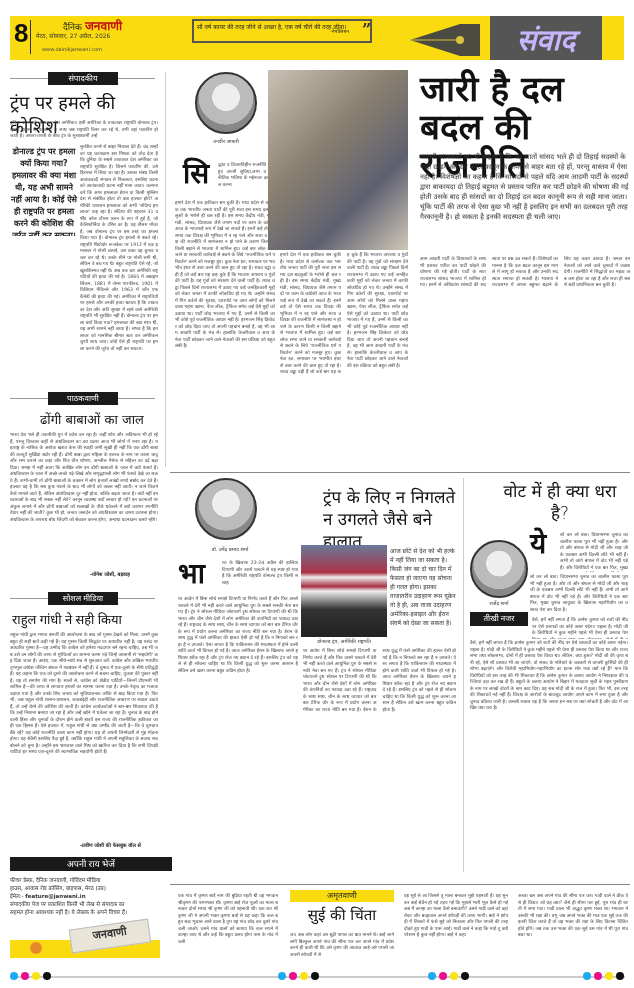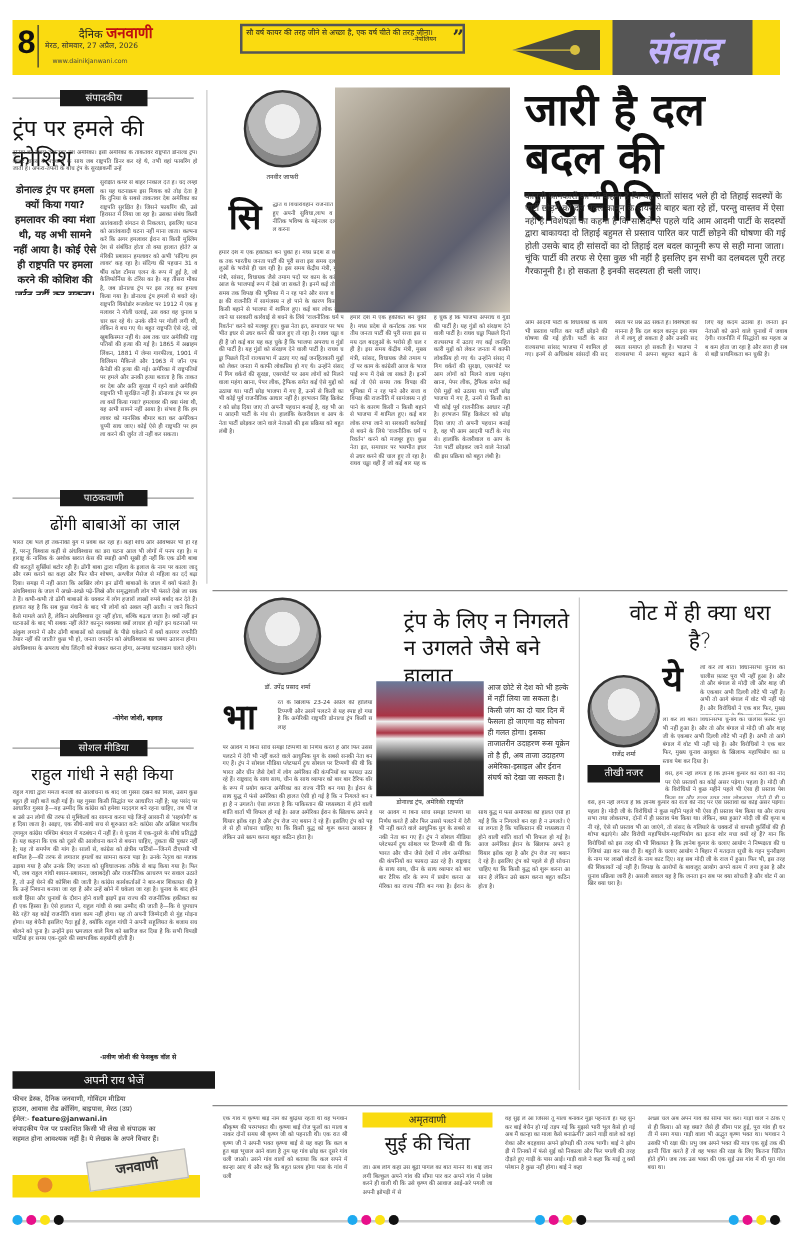--- a/index.html
+++ b/index.html
@@ -62,21 +62,21 @@
 <div class="abs body-text" style="left:80px;top:144px;width:78px;height:250px;">सुरक्षित कमरे से बाहर निकाल देते हैं। चंद लम्हों का यह घटनाक्रम इस मिथक को तोड़ देता है कि दुनिया के सबसे ताकतवर देश अमेरिका का राष्ट्रपति सुरक्षित है। जिसने फायरिंग की, उसे हिरासत में लिया जा रहा है। उसका संबंध किसी आतंकवादी संगठन से निकलता, इसलिए घटना को आतंकवादी घटना नहीं माना जाता। कल्पना करें कि अगर हमलावर ईरान या किसी मुस्लिम देश से संबंधित होता तो क्या हालात होते? अमेरिकी प्रशासन हमलावर को अभी 'संदिग्ध हमलावर' कह रहा है। संदिग्ध की पहचान 31 वर्षीय कोल टॉमस एलन के रूप में हुई है, जो कैलिफोर्निया के टॉरेंस का है। यह तीसरा मौका है, जब डोनाल्ड ट्रंप पर इस तरह का हमला किया गया है। डोनाल्ड ट्रंप हमलों से बचते रहे। राष्ट्रपति थियोडोर रूजवेल्ट पर 1912 में एक हमलावर ने गोली चलाई, उस वक्त वह चुनाव प्रचार कर रहे थे। उनके सीने पर गोली लगी थी, लेकिन वे बच गए थे। बहुत राष्ट्रपति ऐसे रहे, जो खुशकिस्मत नहीं थे। अब तक चार अमेरिकी राष्ट्रपतियों की हत्या की गई है। 1865 में अब्राहम लिंकन, 1881 में जेम्स गारफील्ड, 1901 में विलियम मैकिन्ले और 1963 में जॉन एफ कैनेडी की हत्या की गई। अमेरिका में राष्ट्रपतियों पर हमले और उनकी हत्या बताता है कि ताकतवर देश और अति सुरक्षा में रहने वाले अमेरिकी राष्ट्रपति भी सुरक्षित नहीं हैं। डोनाल्ड ट्रंप पर हमला क्यों किया गया? हमलावर की क्या मंशा थी, यह अभी सामने नहीं आया है। संभव है कि हमलावर को मानसिक बीमार बता कर अमेरिकन चुप्पी साध जाए। कोई ऐसे ही राष्ट्रपति पर हमला करने की जुर्रत तो नहीं कर सकता।</div>
 
 <div class="abs rule" style="left:10px;top:398px;width:145px;"></div>
 <div class="abs sec-label" style="left:48px;top:392px;width:70px;">पाठकवाणी</div>
 <div class="abs h-big" style="left:40px;top:410px;width:120px;font-size:13px;">ढोंगी बाबाओं का जाल</div>
 <div class="abs body-text" style="left:10px;top:432px;width:148px;height:136px;">भारत देश भले ही तकनीकी युग में प्रवेश कर रहा है। कहीं शोध और अविष्कार भी हो रहे हैं, परन्तु विश्वास कहीं से अंधविश्वास का डरा घटना आज भी लोगों में पनप रहा है। महाराष्ट्र के नासिक के अशोक खरात केस की स्याही अभी सूखी ही नहीं कि एक ढोंगी बाबा की करतूतें सुर्खियां बटोर रही हैं। ढोंगी बाबा द्वारा महिला के इलाज के नाम पर काला जादू और रस्म कराने का कहा और फिर यौन शोषण, अश्लील मैसेज से महिला का दर्द बढ़ा दिया। समझ में नहीं आता कि आखिर लोग इन ढोंगी बाबाओं के जाल में क्यों फंसते हैं। अंधविश्वास के जाल में अच्छे-अच्छे पढ़े-लिखे और समृद्धशाली लोग भी फंसते देखे जा सकते हैं। कभी-कभी तो ढोंगी बाबाओं के चक्कर में लोग हजारों लाखों रुपये बर्बाद कर देते हैं। हालात यह है कि सब कुछ गंवाने के बाद भी लोगों को अक्ल नहीं आती। न जाने कितने कैसे मामले आते हैं, लेकिन अंधविश्वास दूर नहीं होता, बल्कि बढ़ता जाता है। क्यों नहीं इन घटनाओं के बाद भी सबक नहीं लेते? कानून व्यवस्था क्यों लाचार हो गई? इन घटनाओं पर अंकुश लगाने में और ढोंगी बाबाओं को सलाखों के पीछे धकेलने में क्यों कारगर रणनीति तैयार नहीं की जाती? कुछ भी हो, जनता जनार्दन को अंधविश्वास का चश्मा उतारना होगा। अंधविश्वास के अपराध बोध जिंदगी को बेचकर करना होगा, अन्यथा घटनाक्रम चलते रहेंगे।</div>
 <div class="abs" style="left:90px;top:571px;font-size:5px;font-weight:bold;">-योगेश जोशी, बड़वाह</div>
 
 <div class="abs rule" style="left:10px;top:598px;width:145px;"></div>
 <div class="abs sec-label" style="left:48px;top:592px;width:70px;">सोशल मीडिया</div>
-<div class="abs h-big" style="left:25px;top:610px;width:140px;font-size:13px;">राहुल गांधी ने सही किया</div>
+<div class="abs h-big" style="left:12px;top:610px;width:140px;font-size:13px;font-family:Liberation Serif, serif;">राहुल गांधी ने सही किया</div>
 <div class="abs body-text" style="left:10px;top:632px;width:148px;height:208px;">राहुल गांधी द्वारा ममता बनर्जी की आलोचना के बाद जो गुस्सा देखने को मिला, उसमें कुछ बहुत ही सही बातें कही गई हैं। यह गुस्सा किसी सिद्धांत पर आधारित नहीं है; यह पसंद पर आधारित गुस्सा है—यह उम्मीद कि कांग्रेस को हमेशा मददगार बने रहना चाहिए, तब भी जब उसे उन लोगों की तरफ से मुश्किलों का सामना करना पड़े जिन्हें आसानी से 'सहयोगी' कह दिया जाता है। आइए, एक सीधे-साधे सच से शुरुआत करें: कांग्रेस और अखिल भारतीय तृणमूल कांग्रेस पश्चिम बंगाल में गठबंधन में नहीं हैं। वे चुनाव में एक-दूसरे के सीधे प्रतिद्वंद्वी हैं। यह कहना कि एक को दूसरे की आलोचना करने से बचना चाहिए, तुकता की पुकार नहीं है; यह तो समर्पण की मांग है। सालों से, कांग्रेस को क्षेत्रीय पार्टियों—जिनमें टीएमसी भी शामिल है—की तरफ से लगातार हमलों का सामना करना पड़ा है। उनके नेतृत्व का मजाक उड़ाया गया है और उनके लिए जनता को सुविधाजनक तरीके से बाढ़ किया गया है। फिर भी, जब राहुल गांधी शासन-प्रशासन, जवाबदेही और राजनीतिक आचरण पर सवाल उठाते हैं, तो उन्हें घेरने की कोशिश की जाती है। कांग्रेस कार्यकर्ताओं ने बार-बार शिकायत की है कि उन्हें निशाना बनाया जा रहा है और उन्हें खोने में धकेला जा रहा है। चुनाव के बाद होने वाली हिंसा और चुनावों के दौरान होने वाली झड़पें इस राज्य की राजनीतिक हकीकत का ही एक हिस्सा हैं। ऐसे हालात में, राहुल गांधी से क्या उम्मीद की जाती है—कि वे चुपचाप बैठे रहें? यह कोई राजनीति वाला काम नहीं होगा। यह तो अपनी जिम्मेदारी से मुंह मोड़ना होगा। यह बेचैनी इसलिए पैदा हुई है, क्योंकि राहुल गांधी ने अपनी सहूलियत के बजाय सच बोलने को चुना है। उन्होंने इस भ्रमजाल वाले मिथ को खारिज कर दिया है कि सभी विपक्षी पार्टियां हर समय एक-दूसरे की स्वाभाविक सहयोगी होती हैं।</div>
 <div class="abs" style="left:80px;top:842px;font-size:5px;font-weight:bold;">-प्रवीण जोशी की फेसबुक वॉल से</div>
 
 <div class="abs sec-label" style="left:10px;top:857px;width:162px;height:14px;line-height:14px;font-size:9px;">अपनी राय भेजें</div>
 <div class="abs" style="left:10px;top:876px;width:120px;font-size:5.5px;line-height:8px;color:#333;">
   <div>फीचर डेस्क, दैनिक जनवाणी, गोविंदम मीडिया</div>
   <div>हाउस, आवास रोड क्रॉसिंग, बाइपास, मेरठ (उप्र)</div>
   <div><span>ईमेल:-</span> <span style="font-weight:bold;">feature@janwani.in</span></div>
   <div>संपादकीय पेज पर प्रकाशित किसी भी लेख से संपादक का सहमत होना आवश्यक नहीं है। ये लेखक के अपने विचार हैं।</div>
 </div>

